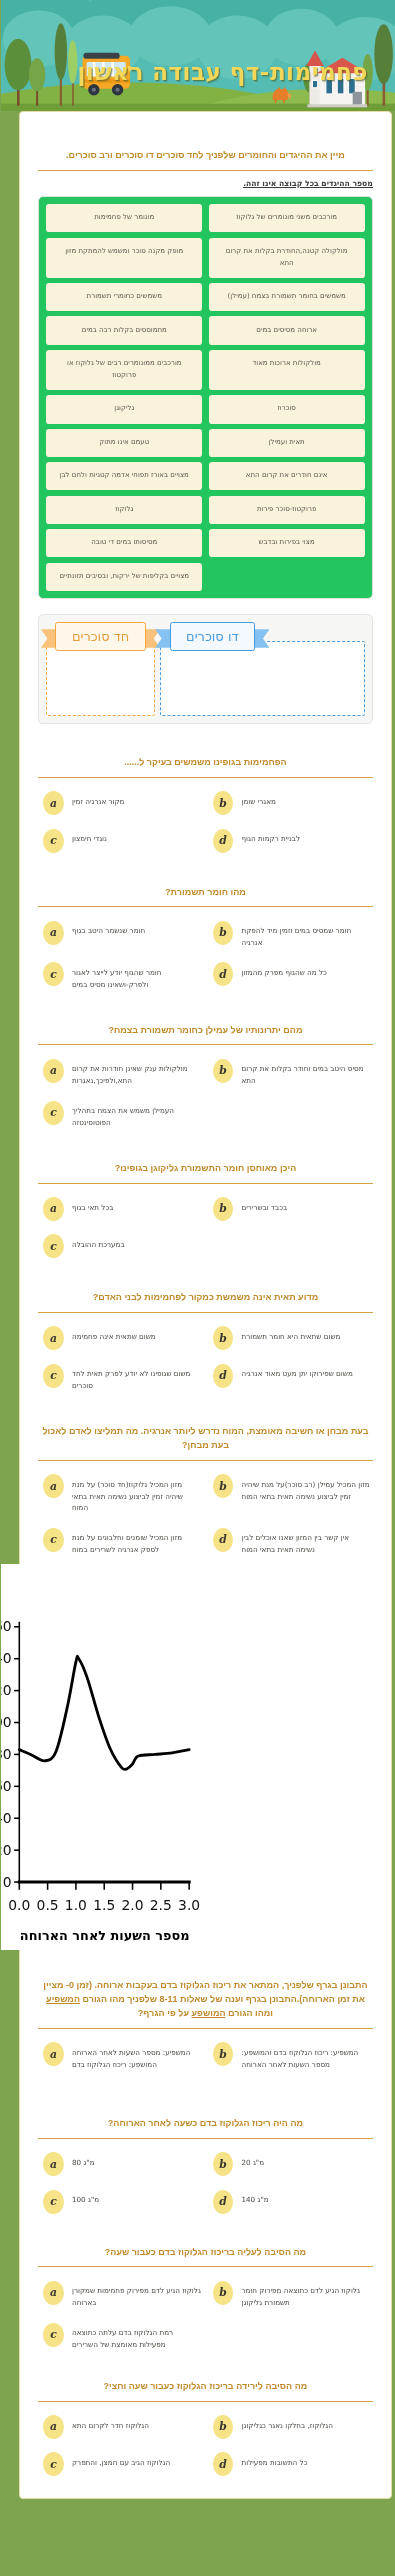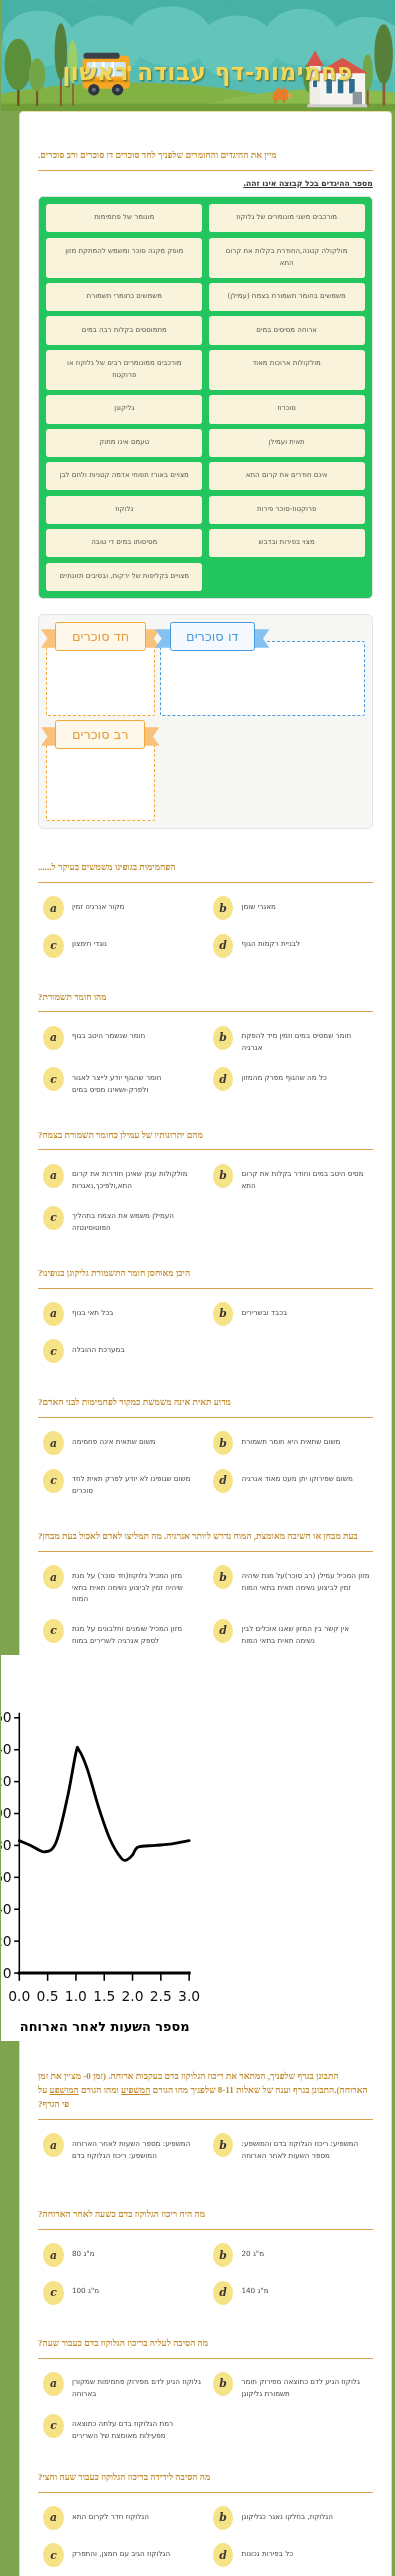--- a/index.html
+++ b/index.html
@@ -6,37 +6,37 @@
   html,body { background:#7ea44f; }
   body {
     width:396px; margin:0 auto; overflow-x:hidden;
     font-family:"DejaVu Sans","Liberation Sans",sans-serif;
     direction:rtl;
   }
   
   .header { position:relative; width:396px; height:111px; background:#54bcb2; overflow:hidden; }
   .header svg { position:absolute; inset:0; display:block; }
   .page-title {
-    position:absolute; top:58px; left:90px; right:43px; text-align:center;
+    position:absolute; top:58px; left:90px; right:28px; text-align:center;
     font-family:"DejaVu Serif","DejaVu Sans",serif; font-weight:bold;
     font-size:23px; color:#f2d758; letter-spacing:0.5px;
     text-shadow:1px 1px 0 rgba(90,102,40,.55), 1.5px 1.5px 1px rgba(60,70,30,.25);
     white-space:nowrap;
   }
   
   .page-card {
     background:#fff; border:0.5px solid #e6dca6; border-radius:4.1px;
     margin:0 4.1px 17.5px 19px;  
     margin-right:4.1px; margin-left:19px;
     padding:37px 18px 21.6px 18px;
     position:relative;
   }
   .q-heading {
-    font-family:Liberation Serif, serif;
-    color:#c08a2b; font-size:9px; line-height:1.55; text-align:left;
+    font-family:Liberation Sans, sans-serif;
+    color:#c08a2b; font-size:9px; line-height:1.55; text-align:center;
   }
   .q-rule { border:none; border-top:0.5px solid #d8a14b; margin-top:6.7px; }
   .sort-note {
     margin-top:8.2px; font-size:7.7px; font-weight:bold; color:#3a3a36;
     text-decoration:underline;
   }
   
   .statements-panel {
     margin-top:8.2px; background:#22c55e; border:0.5px solid #e0e0de; border-radius:5.2px;
     padding:7.2px;
@@ -270,29 +270,20 @@
     <span class="tail tail-l"></span>
     <span class="tail tail-r"></span>
     <span class="ribbon-label">חד סוכרים</span>
   </div>
           </div>
         <div id="bin-slot-1" class="bin bin-1">
             <div class="ribbon ribbon--blue">
     <span class="tail tail-l"></span>
     <span class="tail tail-r"></span>
     <span class="ribbon-label">דו סוכרים</span>
-  </div>
-          </div>
-      </div>
-      <div class="bins-row second">
-        <div id="bin-slot-2" class="bin bin-2">
-            <div class="ribbon ribbon--orange">
-    <span class="tail tail-l"></span>
-    <span class="tail tail-r"></span>
-    <span class="ribbon-label">רב סוכרים</span>
   </div>
           </div>
       </div>
     </div>
   </section>
 
   <div id="questions-part1">
       <section class="question-block first">
     <h2 class="q-heading">הפחמימות בגופינו משמשים בעיקר ל......</h2>
     <hr class="q-rule">
@@ -528,20 +519,20 @@
           <div class="option">
     <span class="option-letter">b</span>
     <span class="option-text">הגלוקוז, בחלקו נאגר כגליקוגן</span>
   </div>
           <div class="option">
     <span class="option-letter">c</span>
     <span class="option-text">הגלוקוז הגיב עם חמצן, והתפרק</span>
   </div>
           <div class="option">
     <span class="option-letter">d</span>
-    <span class="option-text">כל בפירות נכונות</span>
+    <span class="option-text">כל התשובות מפעילות</span>
   </div>
         </div>
   </section>
     </div>
 
 </div>
 
 
 </body></html>

